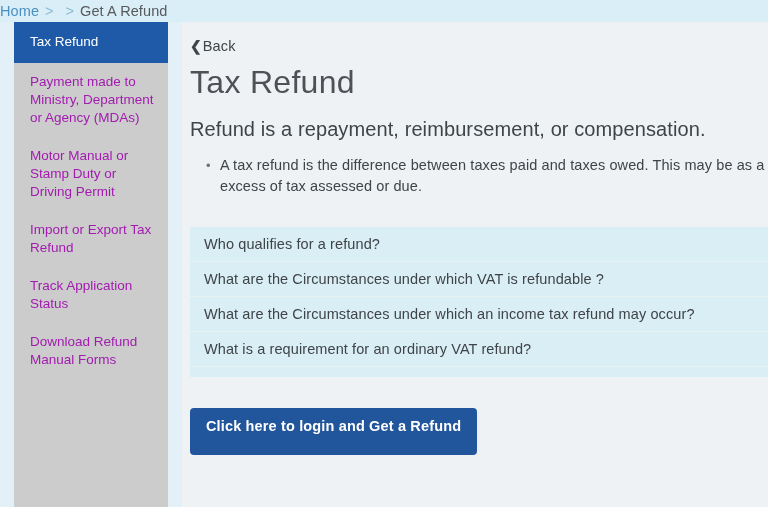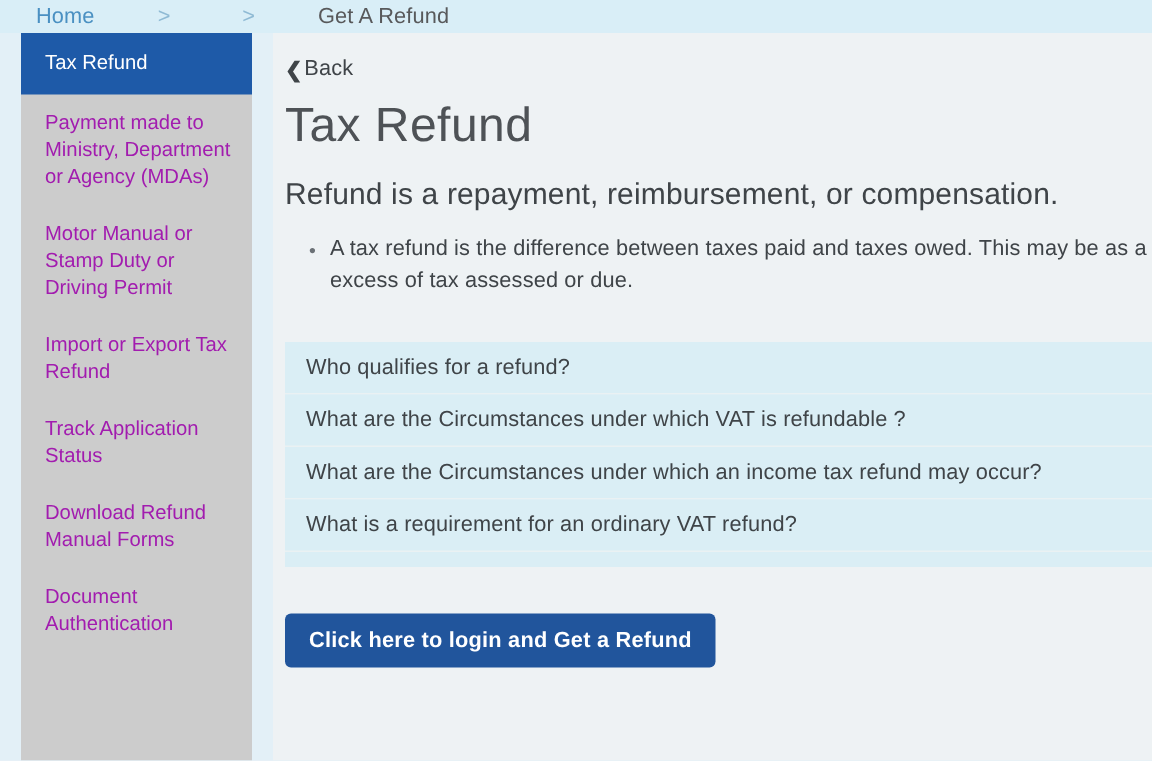--- a/index.html
+++ b/index.html
@@ -25,24 +25,23 @@
 
   
   .breadcrumb-bar {
     position: absolute;
     left: 0; top: 0;
     width: 768px;
     height: 22px;
     background: #d9eef7;
     display: flex;
     align-items: center;
-    padding-left: 24px;
+    padding-left: 0;
     box-sizing: border-box;
     white-space: nowrap;
-    gap: 36px;
   }
   .crumb-link {
     color: #4a90c2;
     font-size: 14.5px;
     letter-spacing: .1px;
     cursor: pointer;
   }
   .crumb-sep {
     color: #8fbad4;
     font-size: 14.5px;
@@ -181,21 +180,21 @@
     margin-top: 31px;
     margin-left: 8px;
   }
   .cta-button {
     display: inline-block;
     background: #21559c;
     color: #ffffff;
     font-size: 14.5px;
     font-weight: bold;
     letter-spacing: .15px;
-    padding: 10px 16px 10px 16px;
+    padding: 10px 16px 21px 16px;
     border: none;
     border-radius: 4px;
     cursor: pointer;
     font-family: "Liberation Sans", sans-serif;
   }
 </style>
 </head>
 <body>
 
 <div id="page">
@@ -207,21 +206,20 @@
     <span class="crumb-current">Get A Refund</span>
   </div>
 
   <nav class="sidebar">
     <div class="side-item active">Tax Refund</div>
     <div class="side-item">Payment made to Ministry, Department or Agency (MDAs)</div>
     <div class="side-item">Motor Manual or Stamp Duty or Driving Permit</div>
     <div class="side-item">Import or Export Tax Refund</div>
     <div class="side-item">Track Application Status</div>
     <div class="side-item">Download Refund Manual Forms</div>
-    <div class="side-item">Document Authentication</div>
   </nav>
 
   <main class="main">
 
     <div class="back-link">
       <span class="back-chevron">❮</span>
       <span>Back</span>
     </div>
 
     <h1 class="page-title">Tax Refund</h1>

